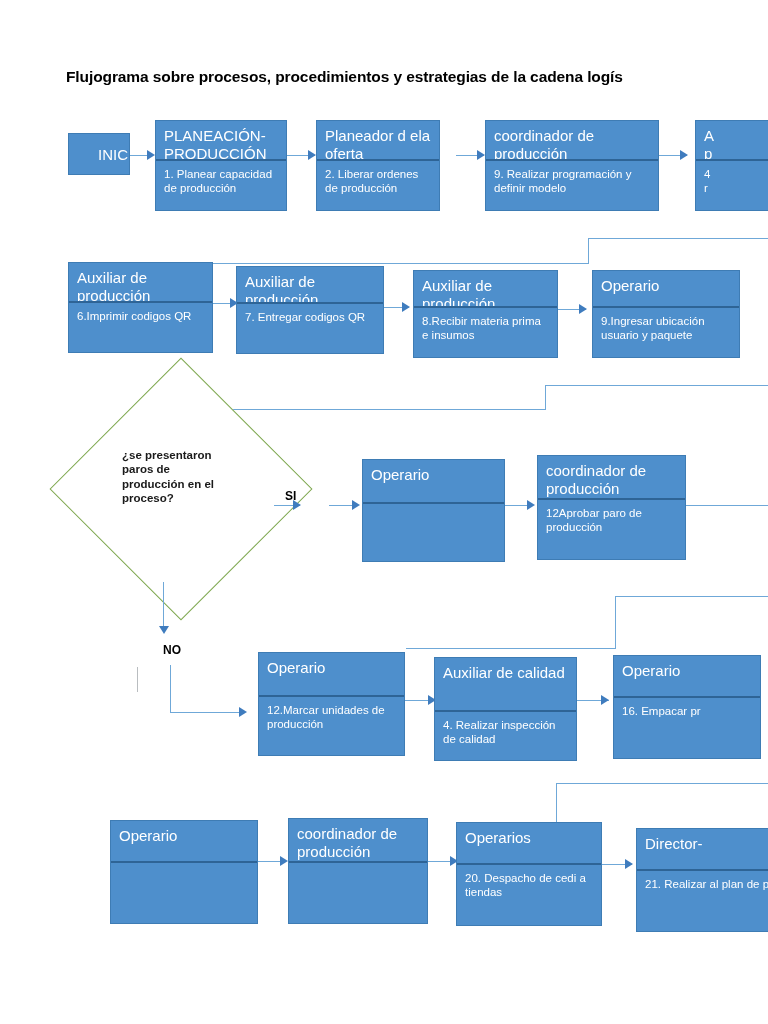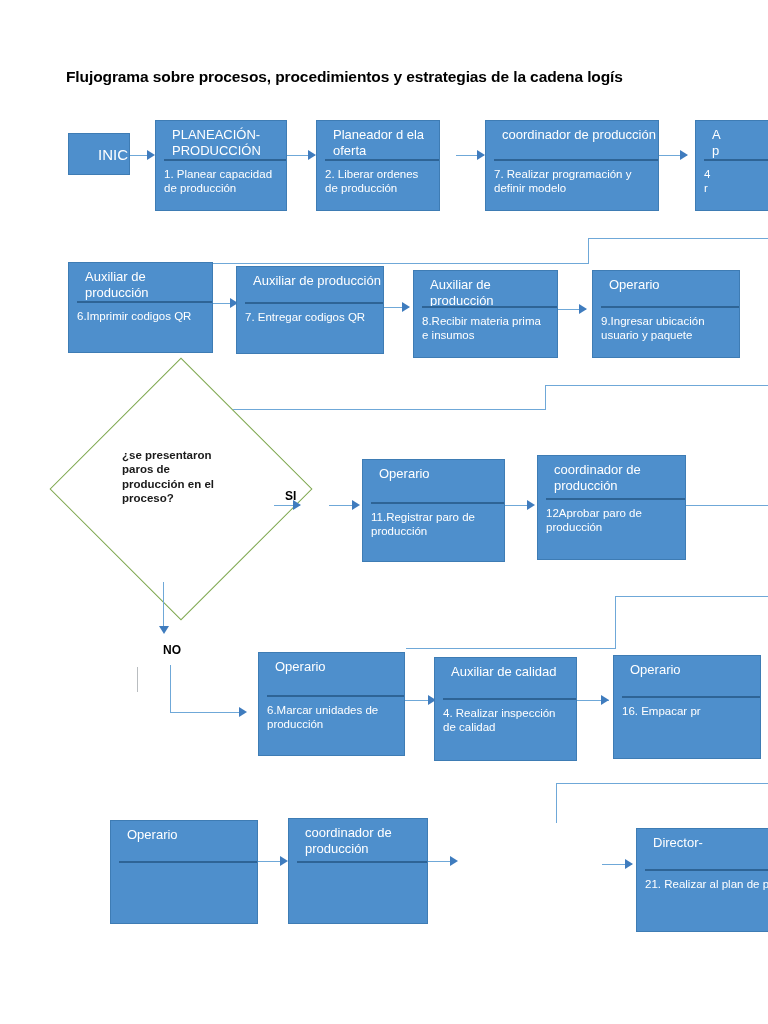--- a/index.html
+++ b/index.html
@@ -39,26 +39,25 @@
     box-sizing: border-box;
     background: #4E8FCC;
     border: 1px solid #3E7CB4;
     color: #ffffff;
     overflow: hidden;
   }
   .node .hdr {
     box-sizing: border-box;
     width: 100%;
     padding: 6px 8px 4px 8px;
-    font-size: 13px;
+    font-size: 15px;
     line-height: 1.22;
     color: #ffffff;
     border-bottom: 2px solid #2E6496;
     overflow: hidden;
-    margin-left: 8px;
   }
   .node .hdr.center { text-align: left; }
   .node .bdy {
     box-sizing: border-box;
     width: 100%;
     padding: 6px 7px 4px 8px;
     font-size: 11.5px;
     line-height: 1.22;
     color: #ffffff;
     overflow: hidden;
@@ -160,21 +159,21 @@
   <div class="node" style="left:316px; top:120px; width:124px; height:91px;">
     <div class="hdr" style="height:40px;">Planeador d ela oferta</div>
     <div class="bdy">2. Liberar ordenes de producción</div>
   </div>
 
   <div class="conn h" style="left:456px; top:155px; width:28px;"></div>
   <div class="arrow" style="left:477px; top:150px;"></div>
 
   <div class="node" style="left:485px; top:120px; width:174px; height:91px;">
     <div class="hdr" style="height:40px;">coordinador de producción</div>
-    <div class="bdy">7. Realizar programación y definir modelo</div>
+    <div class="bdy">9. Realizar programación y definir modelo</div>
   </div>
 
   <div class="conn h" style="left:659px; top:155px; width:28px;"></div>
   <div class="arrow" style="left:680px; top:150px;"></div>
 
   <div class="node" style="left:695px; top:120px; width:100px; height:91px;">
     <div class="hdr" style="height:40px; white-space:pre-line;">A
 p</div>
     <div class="bdy" style="white-space:pre-line;">4
 r</div>
@@ -223,21 +222,20 @@
   </div>
 
   <div class="conn h" style="left:274px; top:505px; width:26px;"></div>
   <div class="arrow" style="left:293px; top:500px;"></div>
   <div class="flowlabel" style="left:285px; top:489px;">SI</div>
   <div class="conn h" style="left:329px; top:505px; width:29px;"></div>
   <div class="arrow" style="left:352px; top:500px;"></div>
 
   <div class="node" style="left:362px; top:459px; width:143px; height:103px;">
     <div class="hdr center" style="height:44px;">Operario</div>
-    <div class="bdy">11.Registrar paro de producción</div>
   </div>
 
   <div class="conn h" style="left:505px; top:505px; width:28px;"></div>
   <div class="arrow" style="left:527px; top:500px;"></div>
 
   <div class="node" style="left:537px; top:455px; width:149px; height:105px;">
     <div class="hdr" style="height:44px;">coordinador de producción</div>
     <div class="bdy">12Aprobar paro de producción</div>
   </div>
 
@@ -246,28 +244,28 @@
   <div class="conn v" style="left:163px; top:582px; height:48px;"></div>
   <div class="arrow down" style="left:159px; top:626px;"></div>
   <div class="flowlabel" style="left:163px; top:643px;">NO</div>
   <div class="conn gray v" style="left:137px; top:667px; height:25px;"></div>
   <div class="conn v" style="left:170px; top:665px; height:48px;"></div>
   <div class="conn h" style="left:170px; top:712px; width:75px;"></div>
   <div class="arrow" style="left:239px; top:707px;"></div>
 
   <div class="node" style="left:258px; top:652px; width:147px; height:104px;">
     <div class="hdr center" style="height:44px;">Operario</div>
-    <div class="bdy">6.Marcar unidades de producción</div>
+    <div class="bdy">12.Marcar unidades de producción</div>
   </div>
 
   <div class="conn h" style="left:405px; top:700px; width:30px;"></div>
   <div class="arrow" style="left:428px; top:695px;"></div>
 
   <div class="node" style="left:434px; top:657px; width:143px; height:104px;">
-    <div class="hdr" style="height:42px;">Auxiliar de calidad</div>
+    <div class="hdr" style="height:54px;">Auxiliar de calidad</div>
     <div class="bdy">4. Realizar inspección de calidad</div>
   </div>
 
   <div class="conn h" style="left:577px; top:700px; width:32px;"></div>
   <div class="arrow" style="left:601px; top:695px;"></div>
 
   <div class="node" style="left:613px; top:655px; width:148px; height:104px;">
     <div class="hdr center" style="height:42px;">Operario</div>
     <div class="bdy">16. Empacar pr</div>
   </div>
@@ -286,20 +284,24 @@
   <div class="conn h" style="left:258px; top:861px; width:28px;"></div>
   <div class="arrow" style="left:280px; top:856px;"></div>
 
   <div class="node" style="left:288px; top:818px; width:140px; height:106px;">
     <div class="hdr" style="height:44px;">coordinador de producción</div>
   </div>
 
   <div class="conn h" style="left:428px; top:861px; width:28px;"></div>
   <div class="arrow" style="left:450px; top:856px;"></div>
 
+  <div class="node" style="left:456px; top:822px; width:146px; height:104px;">
+    <div class="hdr center" style="height:42px;">Operarios</div>
+    <div class="bdy">20. Despacho de cedi a tiendas</div>
+  </div>
 
   <div class="conn h" style="left:602px; top:864px; width:30px;"></div>
   <div class="arrow" style="left:625px; top:859px;"></div>
 
   <div class="node" style="left:636px; top:828px; width:148px; height:104px;">
     <div class="hdr center" style="height:42px;">Director-</div>
     <div class="bdy">21. Realizar al plan de p</div>
   </div>
 
 </div>

